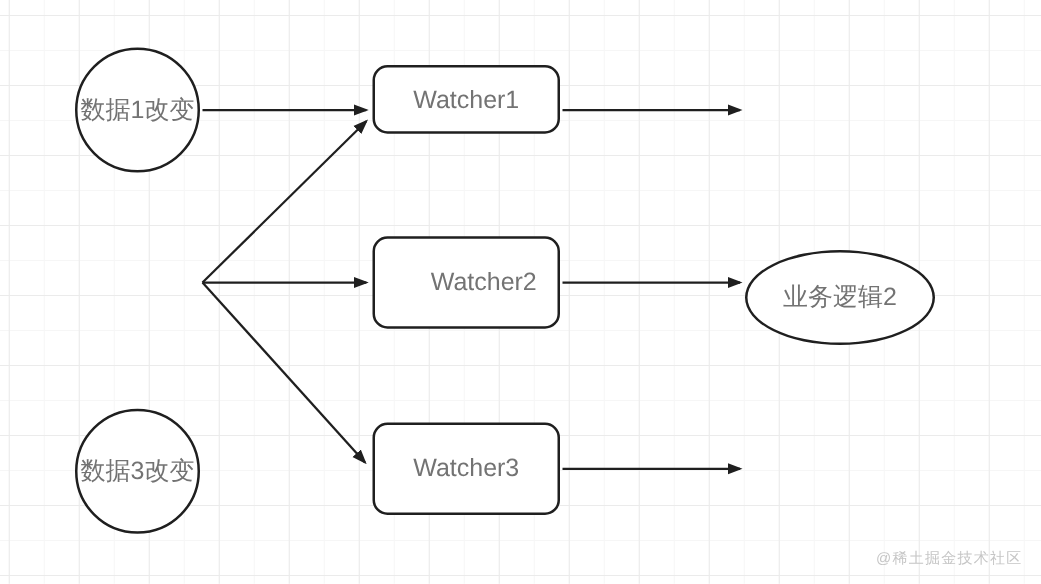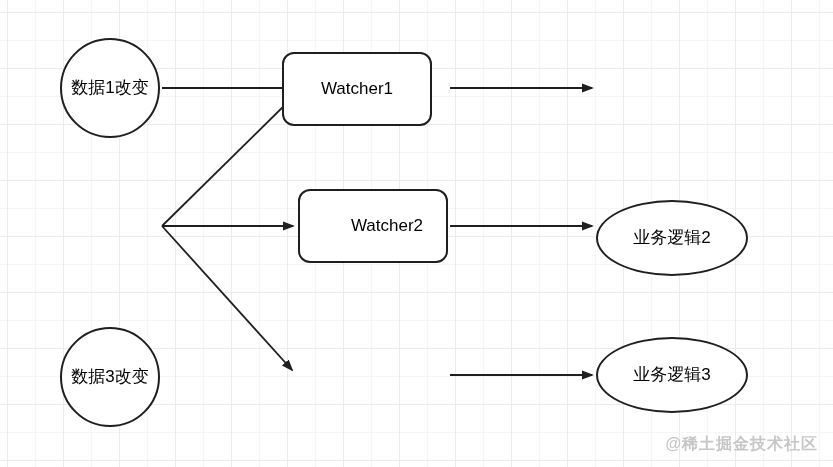--- a/index.html
+++ b/index.html
@@ -31,52 +31,51 @@
     stroke-width: 1.8;
   }
   .node {
     position: absolute;
     display: flex;
     align-items: center;
     justify-content: center;
     box-sizing: border-box;
     background: #ffffff;
     border: 2px solid #1f1f1f;
-    color: #000000;
-    font-size: 17px;
+    color: #737373;
+    font-size: 20px;
     text-align: center;
     line-height: 1.2;
     white-space: nowrap;
   }
   .node.circle  { border-radius: 50%; }
   .node.rect    { border-radius: 12px; }
   .node.ellipse { border-radius: 50%; }
 
   
   .n-data1 { left: 60px;  top: 38px;  width: 100px; height: 100px; }
   .n-data2 { left: 60px;  top: 176px; width: 100px; height: 100px; }
   .n-data3 { left: 60px;  top: 327px; width: 100px; height: 100px; }
   
-  .n-watcher1 { left: 282px; top: 52px;  width: 150px; height: 74px; }
+  .n-watcher1 { left: 298px; top: 52px;  width: 150px; height: 55px; }
   .n-watcher2 { left: 298px; top: 189px; width: 150px; height: 74px; padding-left: 28px; }
   .n-watcher3 { left: 298px; top: 338px; width: 150px; height: 74px; }
   
   .n-logic1 { left: 596px; top: 50px;  width: 152px; height: 76px; }
   .n-logic2 { left: 596px; top: 200px; width: 152px; height: 76px; }
   .n-logic3 { left: 596px; top: 337px; width: 152px; height: 76px; }
 
   .watermark {
     position: absolute;
     right: 15px;
     bottom: 12px;
-    font-size: 16px;
+    font-size: 12px;
     color: #c6c6c6;
     letter-spacing: 1px;
     user-select: none;
-    font-weight: bold;
   }
 </style>
 </head>
 <body>
 
 <div class="canvas">
 
   <svg class="edges" xmlns="http://www.w3.org/2000/svg">
     <defs>
       <marker id="arrow" viewBox="0 0 12 11" refX="10" refY="5.5" markerWidth="12" markerHeight="11" orient="auto" markerUnits="userSpaceOnUse">
@@ -98,23 +97,23 @@
   <div class="node circle n-data3">
     <span>数据3改变</span>
   </div>
 
   <div class="node rect n-watcher1">
     <span>Watcher1</span>
   </div>
   <div class="node rect n-watcher2">
     <span>Watcher2</span>
   </div>
+  <div class="node rect n-watcher3">
+    <span>Watcher3</span>
+  </div>
 
   <div class="node ellipse n-logic2">
     <span>业务逻辑2</span>
-  </div>
-  <div class="node ellipse n-logic3">
-    <span>业务逻辑3</span>
   </div>
 
   <div class="watermark">@稀土掘金技术社区</div>
 
 </div>
 
 </body></html>

